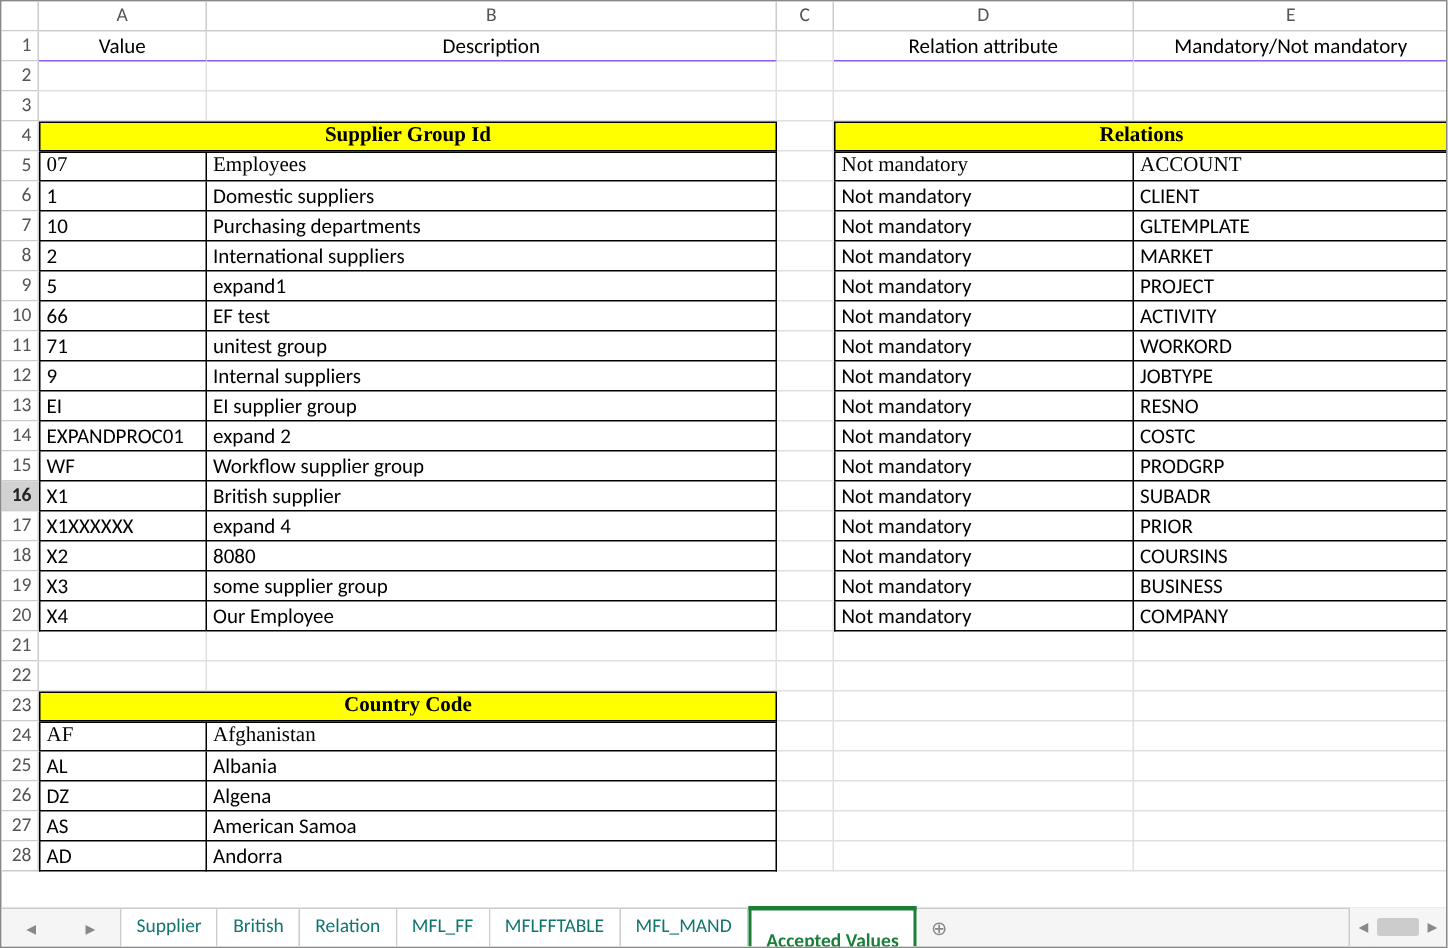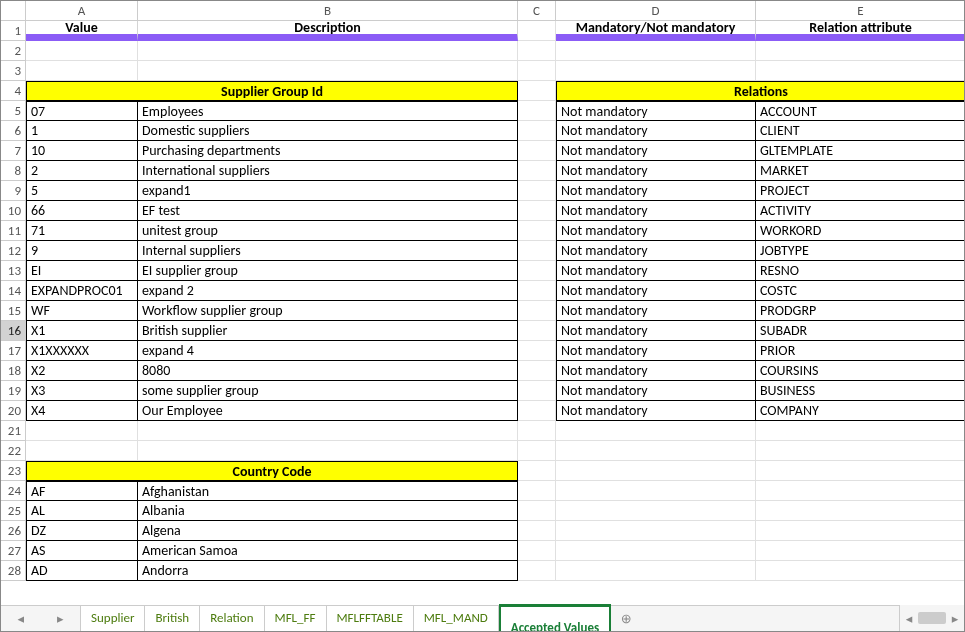--- a/index.html
+++ b/index.html
@@ -25,37 +25,37 @@
     text-align: center;
     font-size: 13px;
     display: flex;
     align-items: center;
     justify-content: center;
     color: #555;
     border-right: 1px solid #ccc;
     border-bottom: 1px solid #ccc;
   }
   .rowhdr { justify-content: flex-end; padding-right: 4px; }
-  .rowhdr.sel { background: #d2d2d2; color: #222; font-weight: 400; }
+  .rowhdr.sel { background: #d2d2d2; color: #222; font-weight: 700; }
   .cell {
     border-right: 1px solid #e0e0e0;
     border-bottom: 1px solid #e0e0e0;
     padding: 0 4px;
     display: flex;
     align-items: center;
     overflow: hidden;
     white-space: nowrap;
   }
   .hdr-cell {
-    font-weight: 700;
+    font-weight: 400;
     justify-content: center;
     border-right: 1px solid #d4d4d4;
-    border-bottom: 7px solid #8b5cf6;
-  }
-  .b-top { border-top: 1px solid #000; }
+    border-bottom: 1px solid #8b5cf6;
+  }
+  .b-top { border-top: 1px solid #000; font-family: Liberation Serif, serif; }
   .b-left { border-left: 1px solid #000; }
   .b-right { border-right: 1px solid #000; }
   .b-bottom { border-bottom: 1px solid #000; }
   .section-hdr {
     background: #ffff00;
     font-weight: 700;
     justify-content: center;
   }
   .tabs {
     position: absolute;
@@ -75,21 +75,21 @@
     align-items: center;
     justify-content: space-around;
     border-right: 1px solid #ccc;
     color: #888;
   }
   .tab-scroll span { cursor: pointer; padding: 0 2px; }
   .tab {
     padding: 4px 10px 0 10px;
     border-right: 1px solid #ccc;
     cursor: pointer;
-    color: #4d7c0f;
+    color: #0f766e;
     background: #fff;
     position: relative;
   }
   .tab.active {
     color: #1a7f37;
     font-weight: 700;
     background: #fff;
     border-top: 3px solid #1a7f37;
     border-left: 2px solid #1a7f37;
     border-right: 2px solid #1a7f37;
@@ -141,22 +141,22 @@
     <div class="corner"></div>
     <div class="colhdr">A</div>
     <div class="colhdr">B</div>
     <div class="colhdr">C</div>
     <div class="colhdr">D</div>
     <div class="colhdr">E</div>
     <div class="rowhdr">1</div>
     <div class="cell hdr-cell">Value</div>
     <div class="cell hdr-cell">Description</div>
     <div class="cell "></div>
+    <div class="cell hdr-cell">Relation attribute</div>
     <div class="cell hdr-cell">Mandatory/Not mandatory</div>
-    <div class="cell hdr-cell">Relation attribute</div>
     <div class="rowhdr">2</div>
     <div class="cell "></div>
     <div class="cell "></div>
     <div class="cell "></div>
     <div class="cell "></div>
     <div class="cell "></div>
     <div class="rowhdr">3</div>
     <div class="cell "></div>
     <div class="cell "></div>
     <div class="cell "></div>

